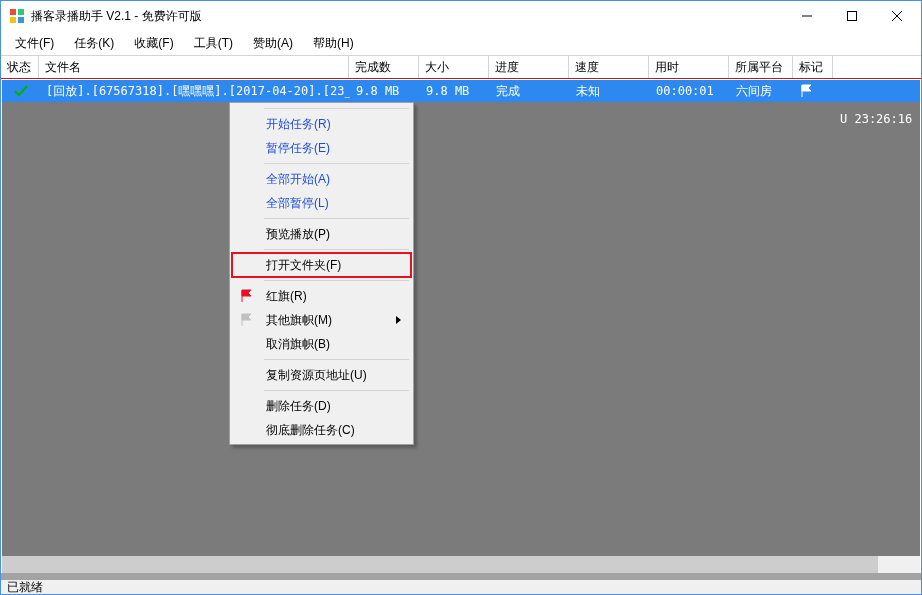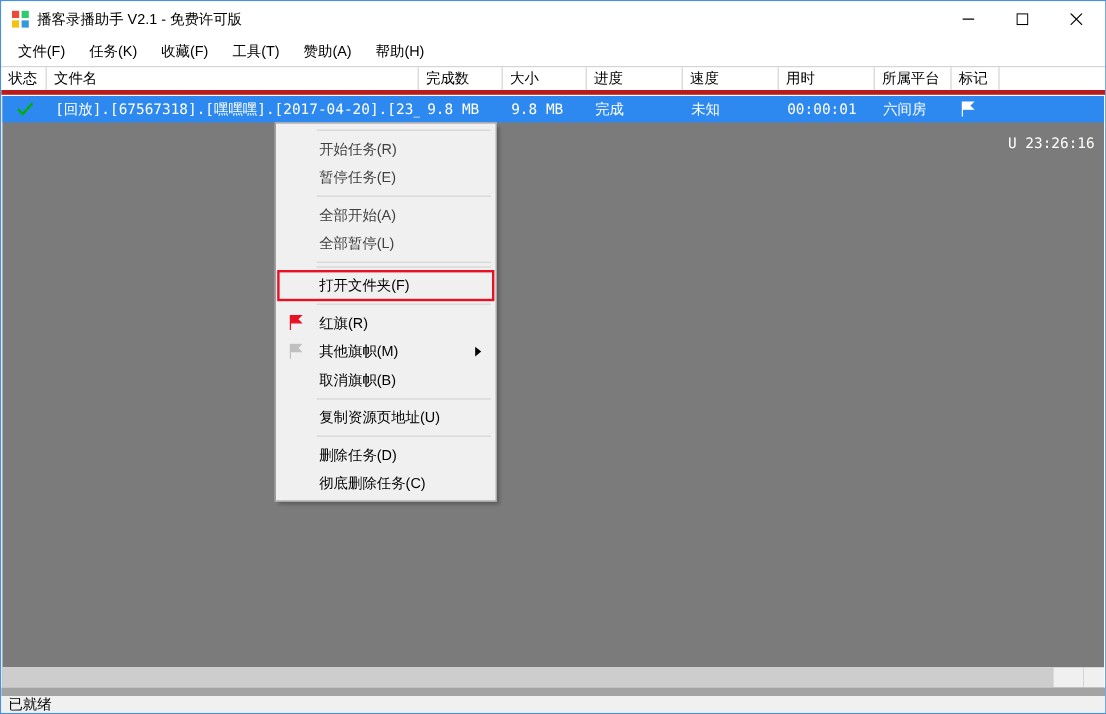--- a/index.html
+++ b/index.html
@@ -8,21 +8,21 @@
 .titlebar { height: 30px; background: #fff; display: flex; align-items: center; padding: 0 2px; }
 .titlebar .icon { width: 16px; height: 16px; margin: 0 6px; }
 .titlebar .title { flex: 1; font-size: 12px; color: #000; }
 .win-controls { display: flex; }
 .win-btn { width: 45px; height: 28px; display: flex; align-items: center; justify-content: center; color: #000; }
 .win-btn svg { width: 10px; height: 10px; }
 
 .menubar { height: 24px; display: flex; align-items: center; padding: 0 4px; background: #fff; }
 .menu-item { padding: 3px 10px; cursor: default; }
 
-.columns-header { height: 24px; background: #fff; border-top: 1px solid #d4d4d4; border-bottom: 4px solid #b91c1c; display: flex; }
+.columns-header { height: 24px; background: #fff; border-top: 1px solid #d4d4d4; border-bottom: 1px solid #b91c1c; display: flex; }
 .col { height: 100%; display: flex; align-items: center; padding: 0 6px; border-right: 1px solid #d4d4d4; overflow: hidden; white-space: nowrap; text-overflow: ellipsis; }
 .col-status { width: 38px; }
 .col-name { width: 310px; }
 .col-done { width: 70px; }
 .col-size { width: 70px; }
 .col-progress { width: 80px; }
 .col-speed { width: 80px; }
 .col-time { width: 80px; }
 .col-platform { width: 64px; }
 .col-flag { width: 40px; }
@@ -37,21 +37,21 @@
 
 .scrollbar-track { position: absolute; bottom: 0; left: 0; right: 17px; height: 17px; background: #f0f0f0; }
 .scrollbar-thumb { position: absolute; left: 0; top: 0; bottom: 0; width: 876px; background: #cdcdcd; }
 .scrollbar-corner { position: absolute; right: 0; bottom: 0; width: 17px; height: 17px; background: #f0f0f0; }
 
 .statusbar { position: absolute; bottom: 0; left: 0; right: 0; height: 21px; background: #f0f0f0; border-top: 7px solid #a3a3a3; display: flex; align-items: center; padding: 0 6px; }
 
 .context-menu { position: absolute; left: 228px; top: 101px; width: 185px; background: #f0f0f0; border: 1px solid #a0a0a0; box-shadow: 3px 3px 3px rgba(0,0,0,0.25); padding: 2px; }
 .cm-gutter { position: absolute; left: 2px; top: 2px; bottom: 2px; width: 28px; background: #f0f0f0; }
 .cm-item { height: 24px; display: flex; align-items: center; padding-left: 34px; position: relative; }
-.cm-item.disabled { color: #404040; }
+.cm-item.disabled { color: #1d4ed8; }
 .cm-item.highlighted { outline: 2px solid #e81123; outline-offset: -1px; }
 .cm-arrow { position: absolute; right: 10px; top: 50%; transform: translateY(-50%); width: 0; height: 0; border-left: 5px solid #000; border-top: 4px solid transparent; border-bottom: 4px solid transparent; }
 .cm-sep { height: 1px; background: #d4d4d4; margin: 3px 2px 3px 32px; }
 .cm-icon { position: absolute; left: 5px; top: 3px; width: 18px; height: 18px; display: flex; align-items: center; justify-content: center; }
 
 .check-icon { stroke: #00b000; stroke-width: 2; fill: none; }
 .flag-icon { fill: #e81123; }
 .flag-icon-gray { fill: #c0c0c0; }
 .app-icon-box { fill: #2ecc71; }
 .app-icon-box.r { fill: #e74c3c; }
@@ -148,20 +148,21 @@
   <div class="cm-sep"></div>
 
   <div class="cm-item disabled">开始任务(R)</div>
   <div class="cm-item disabled">暂停任务(E)</div>
   <div class="cm-sep"></div>
 
   <div class="cm-item disabled">全部开始(A)</div>
   <div class="cm-item disabled">全部暂停(L)</div>
   <div class="cm-sep"></div>
 
+  <div class="cm-item">预览播放(P)</div>
   <div class="cm-sep"></div>
 
   <div class="cm-item highlighted">打开文件夹(F)</div>
   <div class="cm-sep"></div>
 
   <div class="cm-item">
     <span class="cm-icon">
       <svg width="14" height="14" viewBox="0 0 14 14">
           <path class="flag-icon" d="M3 1 L3 13 M3 1 L12 1 L9 4 L12 7 L3 7 Z" stroke="#e81123" stroke-width="1"></path>
         </svg>

